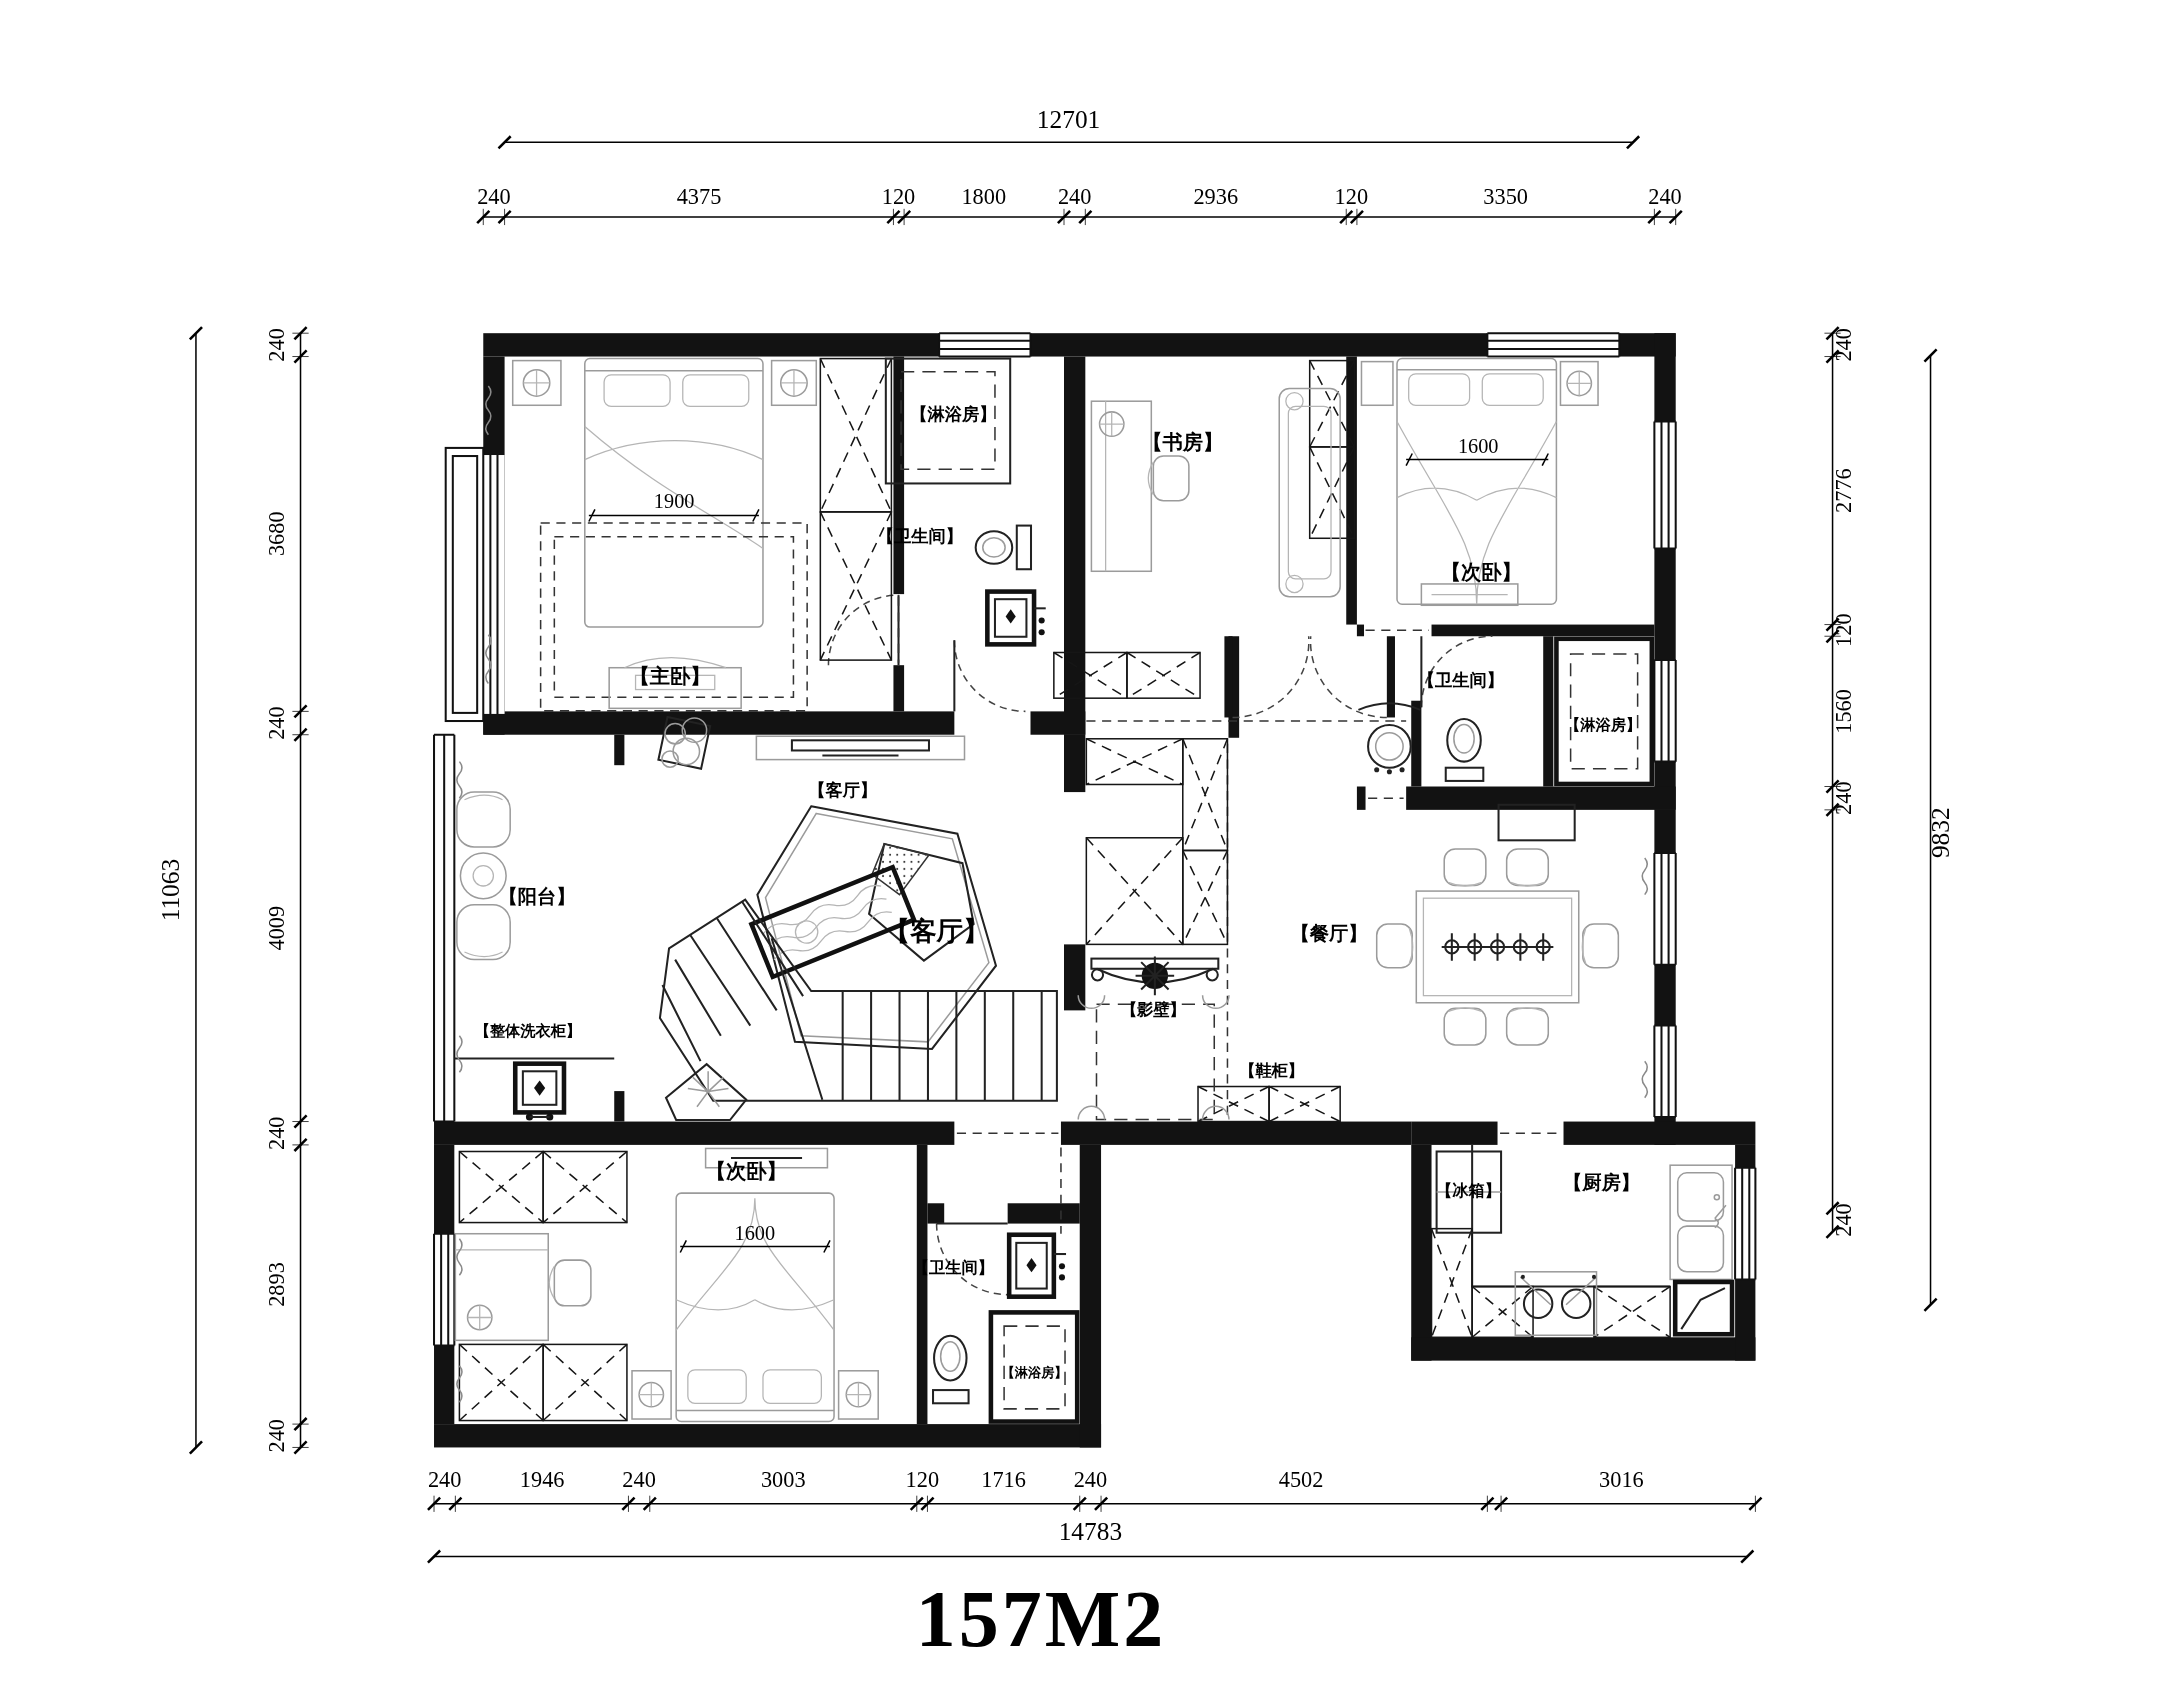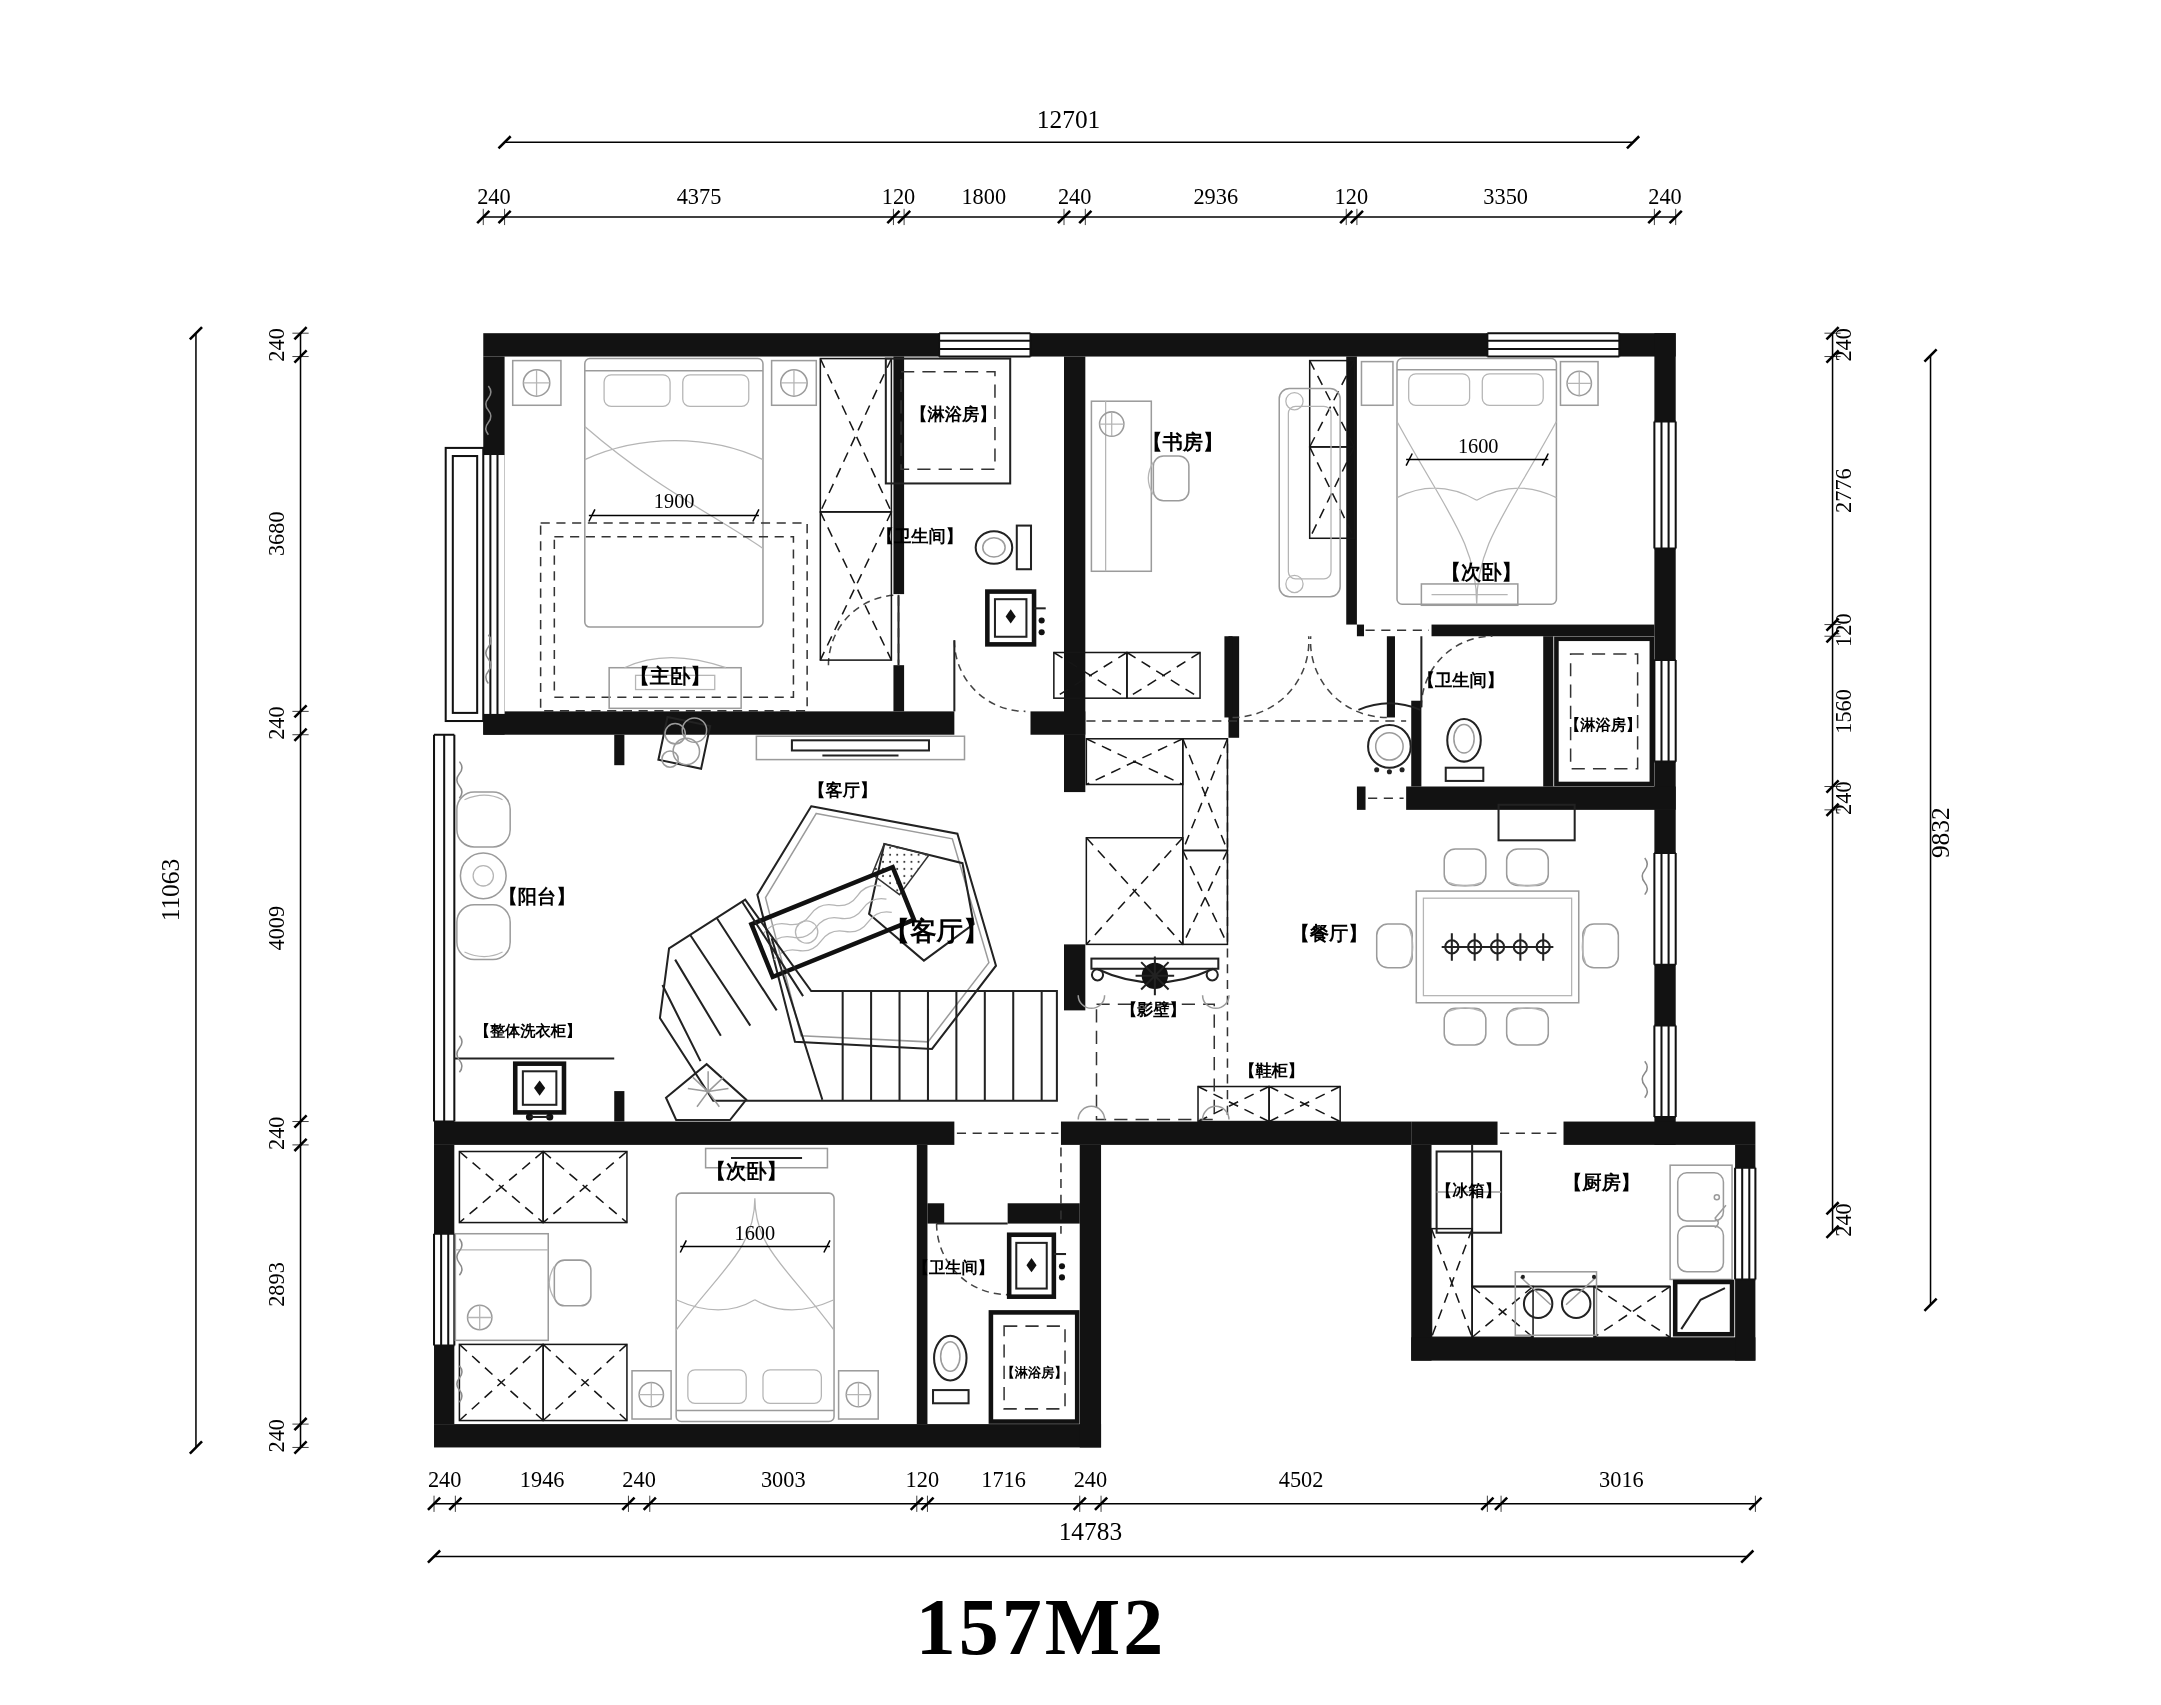--- a/index.html
+++ b/index.html
@@ -4,21 +4,21 @@
 <style>
   html,body{margin:0;padding:0;background:#fff;}
   body{width:2161px;height:1705px;position:relative;overflow:hidden;
        font-family:"Liberation Sans",sans-serif;}
   #plan-wrap{position:absolute;inset:0;}
   svg text{user-select:none;}
   .dim-t{font-family:"Liberation Serif","DejaVu Serif",serif;fill:#000;}
   .room-t{font-family:"Liberation Sans","DejaVu Sans",sans-serif;font-weight:700;fill:#000;}
   #plan-title{position:absolute;left:1041px;top:1574px;transform:translateX(-50%);
      font-family:"Liberation Serif","DejaVu Serif",serif;font-weight:600;
-     font-size:80px;color:#000;letter-spacing:3px;margin-top:8px;}
+     font-size:80px;color:#000;letter-spacing:3px;}
   .wall{fill:#121212;stroke:none;}
   .furn{fill:none;stroke:#9b9b9b;stroke-width:3;}
   .furn2{fill:none;stroke:#b5b5b5;stroke-width:2.5;}
   .fix{fill:none;stroke:#222;stroke-width:4;}
   .fixh{fill:none;stroke:#111;stroke-width:9;}
   .xbox{fill:none;stroke:#161616;stroke-width:3;}
   .xdiag{fill:none;stroke:#161616;stroke-width:3;stroke-dasharray:20 14;}
   .dash{fill:none;stroke:#333;stroke-width:3;stroke-dasharray:18 13;}
   .dashf{fill:none;stroke:#333;stroke-width:3;stroke-dasharray:26 16;}
   .arc{fill:none;stroke:#444;stroke-width:3;stroke-dasharray:14 10;}

